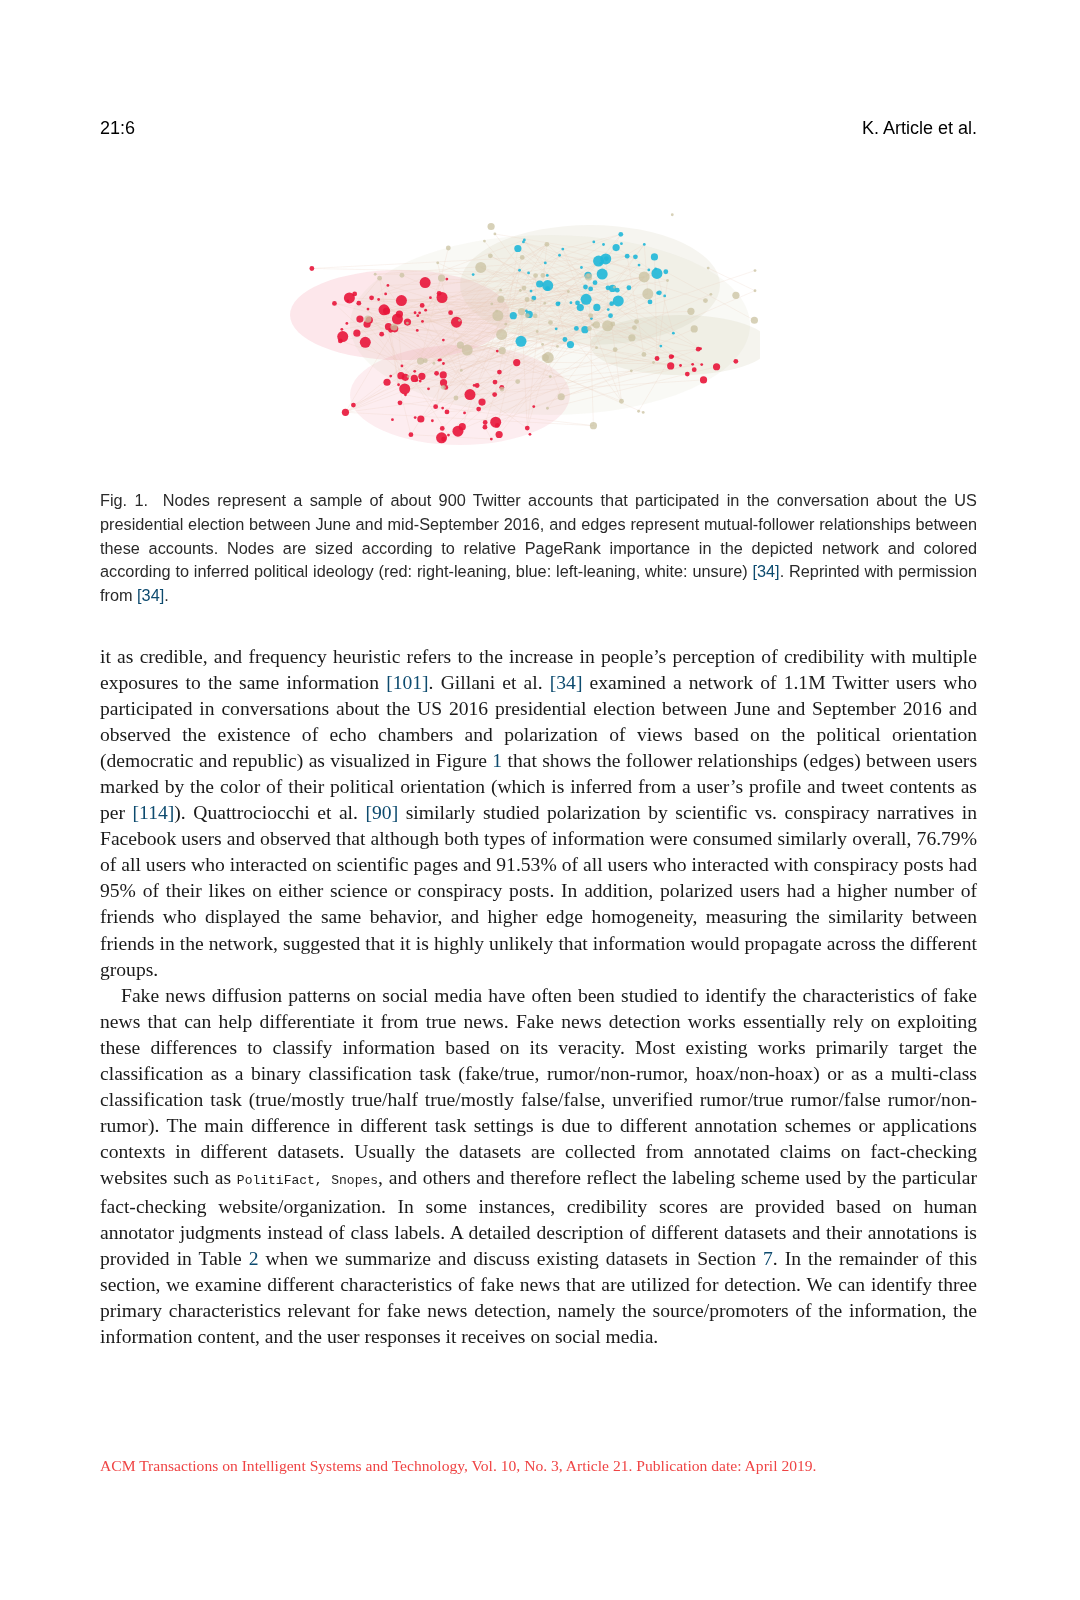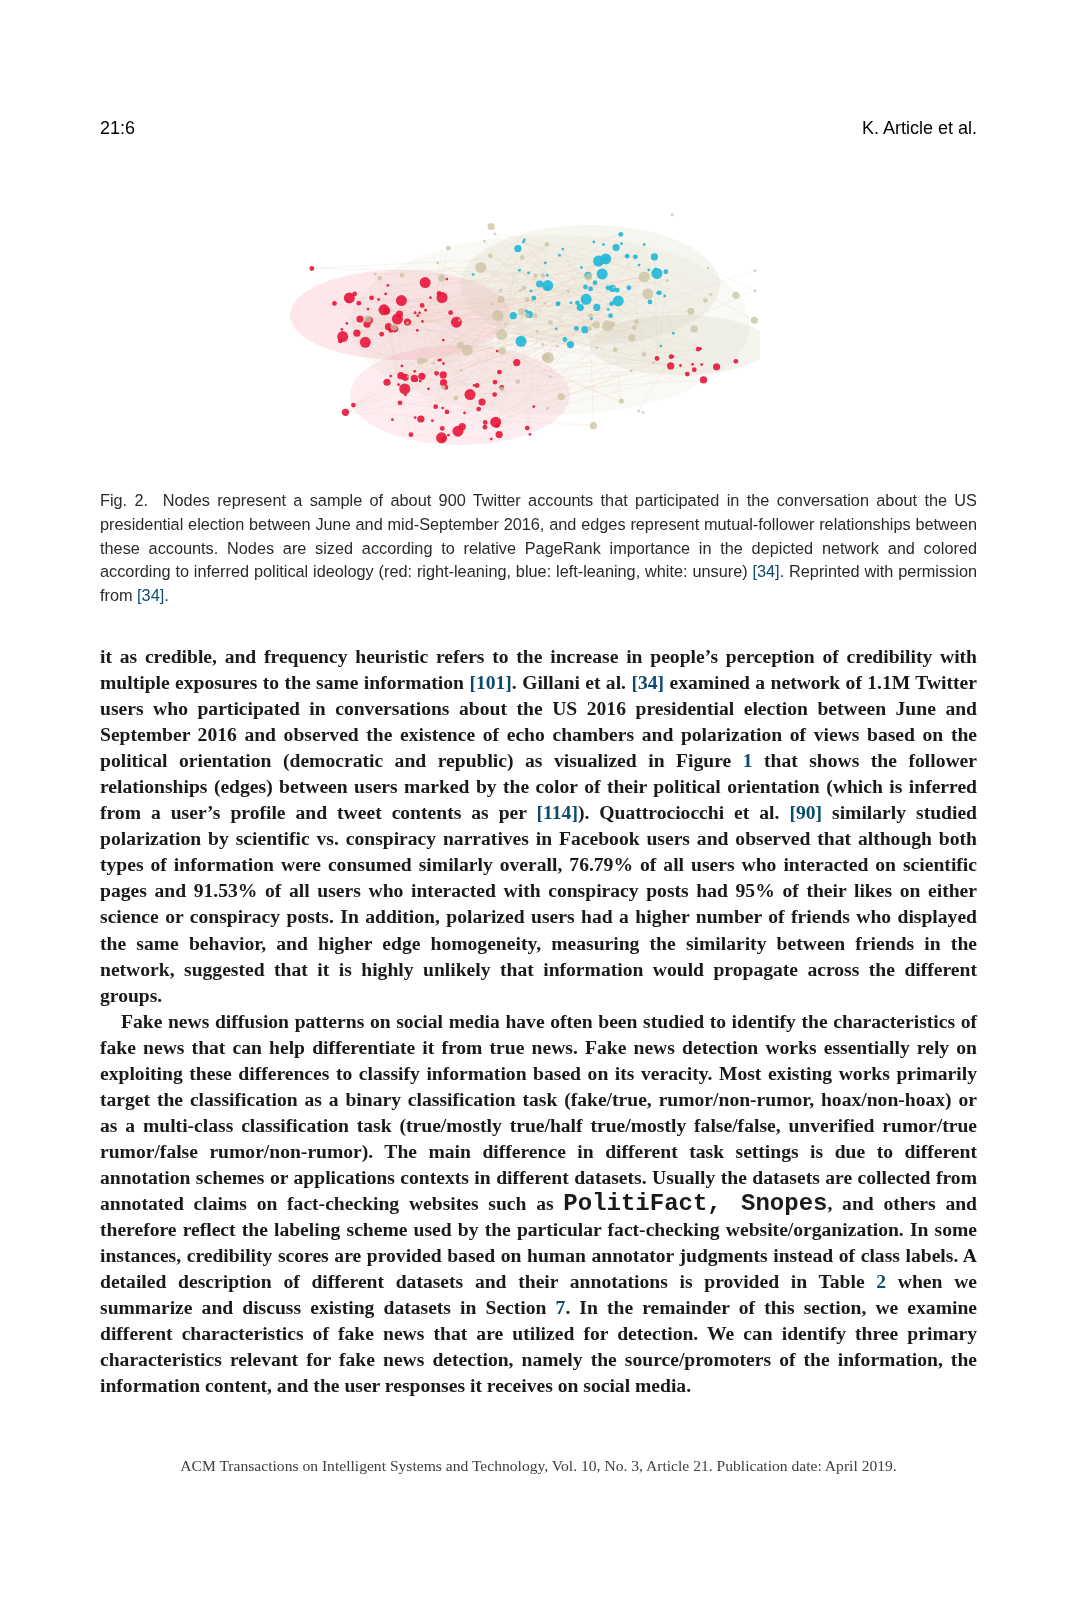--- a/index.html
+++ b/index.html
@@ -10,25 +10,25 @@
   .header .right { position: absolute; right: 0; top: 0; }
   .figure { position: absolute; left: 290px; top: 175px; width: 470px; height: 300px; }
   .figure svg { width: 470px; height: 300px; display: block; }
   .caption { position: absolute; left: 100px; top: 489px; width: 877px;
              font-family: "Liberation Sans", sans-serif; font-size: 16.3px; line-height: 23.8px;
              color: #2a2a2a; text-align: justify; }
   .cite { color: #0c4a6e; }
   .body-text { position: absolute; left: 100px; top: 644px; width: 877px;
                font-family: "Liberation Serif", serif; font-size: 19.6px; line-height: 26.05px;
                color: #1a1a1a; text-align: justify; hyphens: manual; }
-  .body-text p { margin: 0; font-weight: bold; }
+  .body-text p { margin: 0; }
   .body-text p.indent { text-indent: 21px; }
-  .mono { font-family: "Liberation Mono", monospace; font-size: 24px; }
+  .mono { font-family: "Liberation Mono", monospace; font-size: 13px; }
   .footer { position: absolute; left: 100px; top: 1457px; width: 877px;
-            font-family: "Liberation Serif", serif; font-size: 15.6px; color: #404040; text-align: center; }
+            font-family: "Liberation Serif", serif; font-size: 15.6px; color: #ef4444; }
 </style>
 </head>
 <body>
 
 <div class="header">
   <span class="left">21:6</span>
   <span class="right">K. Article et al.</span>
 </div>
 
 <div class="figure">
@@ -580,21 +580,21 @@
         <circle cx="445.8348292141857" cy="186.36660388239343" r="2.4" fill="#e8153a" opacity="0.9"></circle>
         <circle cx="380.6898640413053" cy="190.96687617460285" r="3.6" fill="#e8153a" opacity="0.9"></circle>
         <circle cx="367.0396187991894" cy="183.49695968487947" r="2.4" fill="#e8153a" opacity="0.9"></circle>
         <circle cx="410.5397952893188" cy="173.67319227196884" r="1.4" fill="#e8153a" opacity="0.9"></circle>
         <circle cx="413.52433106569356" cy="204.91508491701921" r="3.6" fill="#e8153a" opacity="0.9"></circle>
       </g>
   </svg>
 </div>
 
 <div class="caption">
-  <span>Fig. 2.</span>&nbsp;
+  <span>Fig. 1.</span>&nbsp;
   <span>Nodes represent a sample of about 900 Twitter accounts that participated in the conversation about the US presidential election between June and mid-September 2016, and edges represent mutual-follower relationships between these accounts. Nodes are sized according to relative PageRank importance in the depicted network and colored according to inferred political ideology (red: right-leaning, blue: left-leaning, white: unsure) </span><a class="cite">[34]</a><span>. Reprinted with permission from </span><a class="cite">[34]</a><span>.</span>
 </div>
 
 <div class="body-text">
   <p><span>it as credible, and frequency heuristic refers to the increase in people’s perception of credibility with multiple exposures to the same information </span><a class="cite">[101]</a><span>. Gillani et al. </span><a class="cite">[34]</a><span> examined a network of 1.1M Twitter users who participated in conversations about the US 2016 presidential election be­tween June and September 2016 and observed the existence of echo chambers and polarization of views based on the political orientation (democratic and republic) as visualized in Figure </span><a class="cite">1</a><span> that shows the follower relationships (edges) between users marked by the color of their political ori­entation (which is inferred from a user’s profile and tweet contents as per </span><a class="cite">[114]</a><span>). Quattrociocchi et al. </span><a class="cite">[90]</a><span> similarly studied polarization by scientific vs. conspiracy narratives in Facebook users and observed that although both types of information were consumed similarly overall, 76.79% of all users who interacted on scientific pages and 91.53% of all users who interacted with conspir­acy posts had 95% of their likes on either science or conspiracy posts. In addition, polarized users had a higher number of friends who displayed the same behavior, and higher edge homogeneity, measuring the similarity between friends in the network, suggested that it is highly unlikely that information would propagate across the different groups.</span></p>
   <p class="indent"><span>Fake news diffusion patterns on social media have often been studied to identify the charac­teristics of fake news that can help differentiate it from true news. Fake news detection works essentially rely on exploiting these differences to classify information based on its veracity. Most existing works primarily target the classification as a binary classification task (fake/true, rumor/non-rumor, hoax/non-hoax) or as a multi-class classification task (true/mostly true/half true/mostly false/false, unverified rumor/true rumor/false rumor/non-rumor). The main differ­ence in different task settings is due to different annotation schemes or applications contexts in different datasets. Usually the datasets are collected from annotated claims on fact-checking websites such as </span><span class="mono">PolitiFact, Snopes</span><span>, and others and therefore reflect the labeling scheme used by the particular fact-checking website/organization. In some instances, credibility scores are provided based on human annotator judgments instead of class labels. A detailed description of different datasets and their annotations is provided in Table </span><a class="cite">2</a><span> when we summarize and discuss existing datasets in Section </span><a class="cite">7</a><span>. In the remainder of this section, we examine different characteristics of fake news that are utilized for detection. We can identify three primary characteristics relevant for fake news detection, namely the source/promoters of the information, the information content, and the user responses it receives on social media.</span></p>
 </div>
 
 <div class="footer">ACM Transactions on Intelligent Systems and Technology, Vol. 10, No. 3, Article 21. Publication date: April 2019.</div>
 

